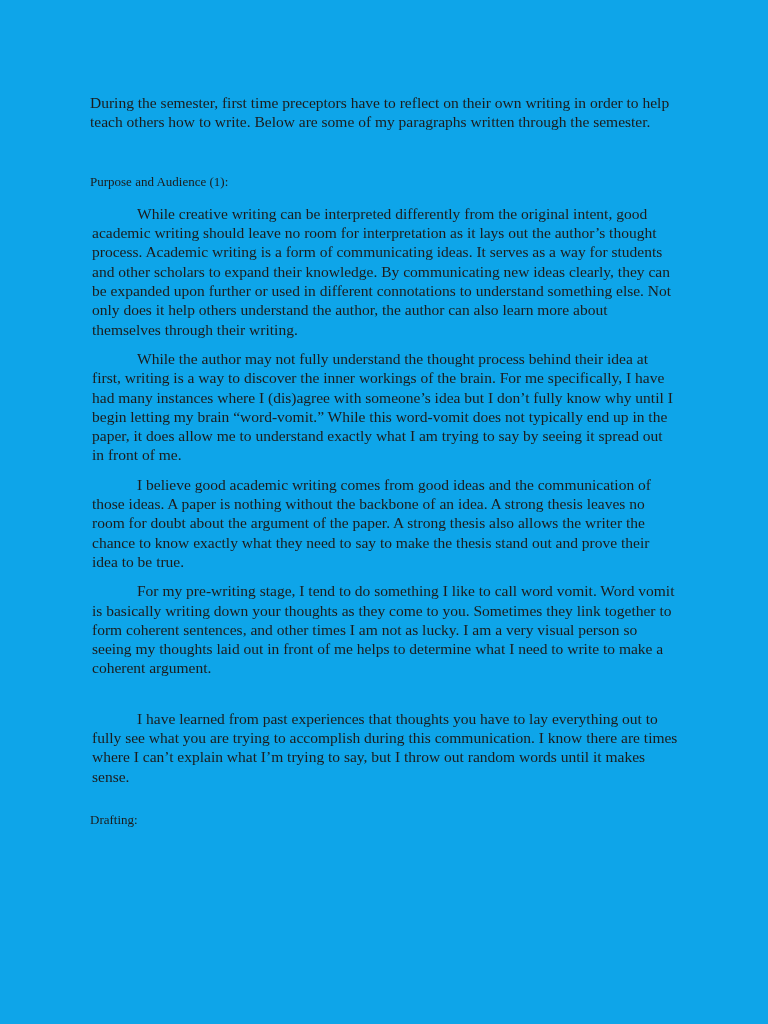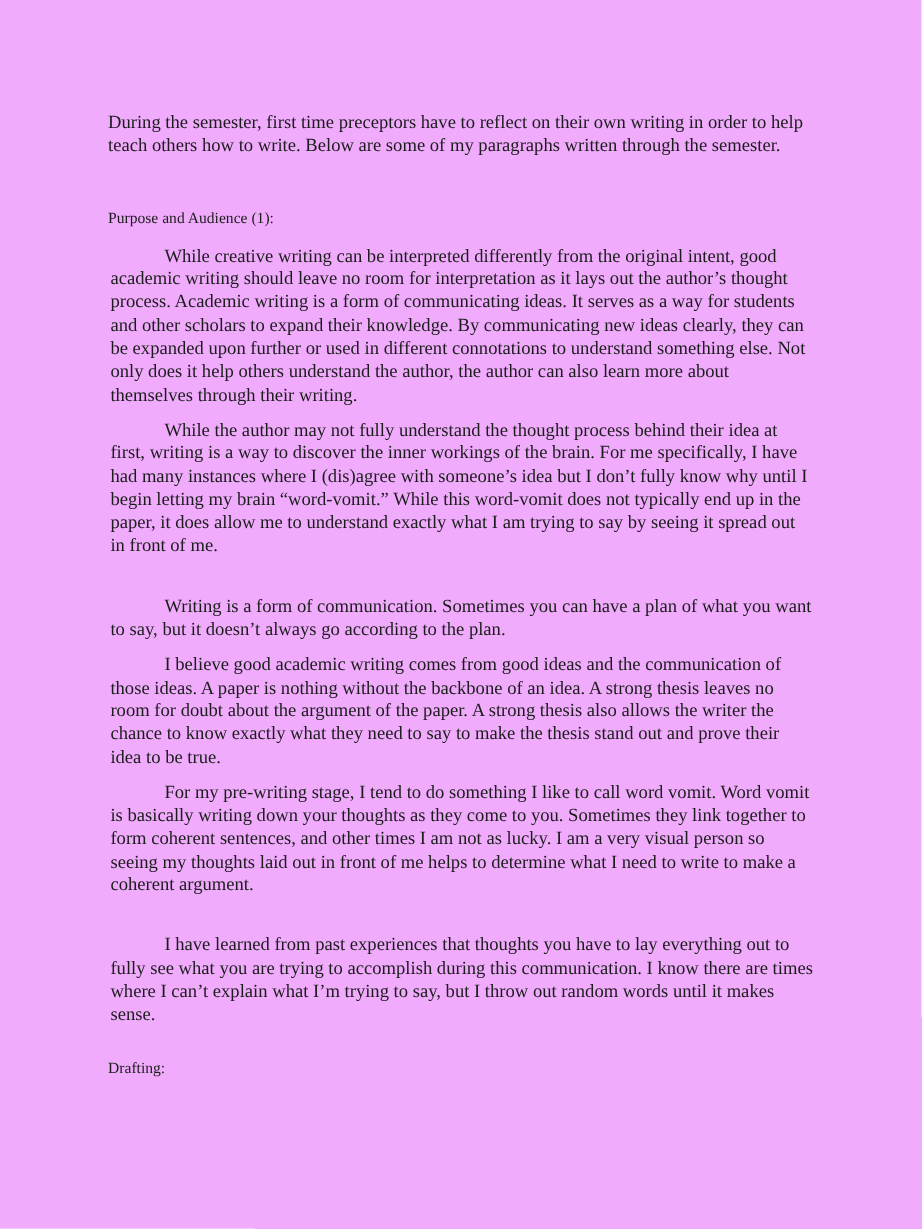--- a/index.html
+++ b/index.html
@@ -4,21 +4,21 @@
 <style>
   html, body {
     margin: 0;
     padding: 0;
     background: #ffffff;
   }
   .page {
     position: relative;
     width: 768px;
     height: 1024px;
-    background: #f0abfc;
+    background: #0ea5e9;
     box-sizing: border-box;
     padding: 93px 90px 0 90px;
     font-family: "Liberation Serif", "DejaVu Serif", serif;
     font-size: 15.5px;
     line-height: 19.3px;
     color: #1c1c1c;
     overflow: hidden;
     text-align: left;
   }
   .intro {
@@ -49,21 +49,20 @@
 <div class="page">
 
   <p class="intro">During the semester, first time preceptors have to reflect on their own writing in order to help teach others how to write. Below are some of my paragraphs written through the semester.</p>
 
   <h2 class="heading first">Purpose and Audience (1):</h2>
 
   <p class="para">While creative writing can be interpreted differently from the original intent, good academic writing should leave no room for interpretation as it lays out the author’s thought process. Academic writing is a form of communicating ideas. It serves as a way for students and other scholars to expand their knowledge. By communicating new ideas clearly, they can be expanded upon further or used in different connotations to understand something else. Not only does it help others understand the author, the author can also learn more about themselves through their writing.</p>
 
   <p class="para">While the author may not fully understand the thought process behind their idea at first, writing is a way to discover the inner workings of the brain. For me specifically, I have had many instances where I (dis)agree with someone’s idea but I don’t fully know why until I begin letting my brain “word-vomit.” While this word-vomit does not typically end up in the paper, it does allow me to understand exactly what I am trying to say by seeing it spread out in front of me.</p>
 
-  <p class="para gap-before">Writing is a form of communication. Sometimes you can have a plan of what you want to say, but it doesn’t always go according to the plan.</p>
 
 
   <p class="para">I believe good academic writing comes from good ideas and the communication of those ideas. A paper is nothing without the backbone of an idea. A strong thesis leaves no room for doubt about the argument of the paper. A strong thesis also allows the writer the chance to know exactly what they need to say to make the thesis stand out and prove their idea to be true.</p>
 
   <p class="para">For my pre-writing stage, I tend to do something I like to call word vomit. Word vomit is basically writing down your thoughts as they come to you. Sometimes they link together to form coherent sentences, and other times I am not as lucky. I am a very visual person so seeing my thoughts laid out in front of me helps to determine what I need to write to make a coherent argument.</p>
 
   <p class="para gap-before">I have learned from past experiences that thoughts you have to lay everything out to fully see what you are trying to accomplish during this communication. I know there are times where I can’t explain what I’m trying to say, but I throw out random words until it makes sense.</p>
 
   <h2 class="heading">Drafting:</h2>
 

